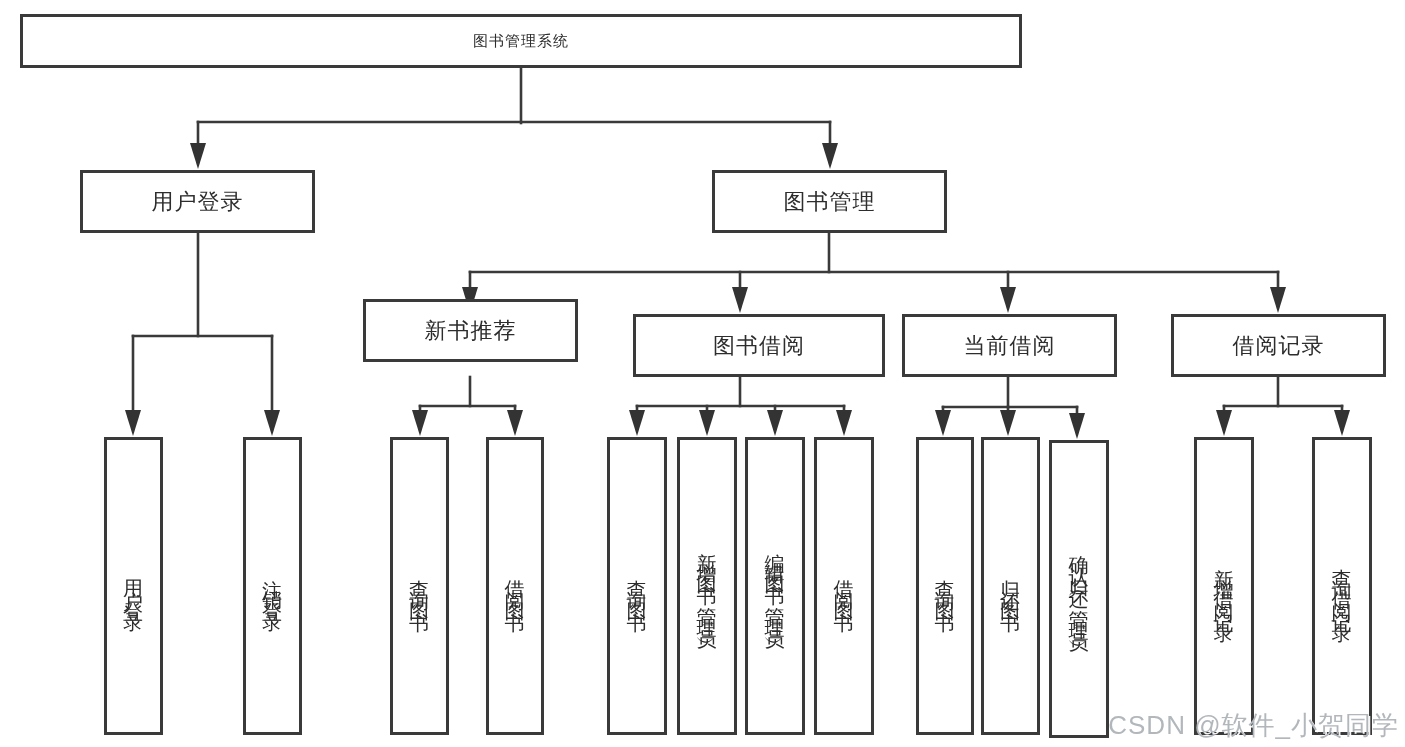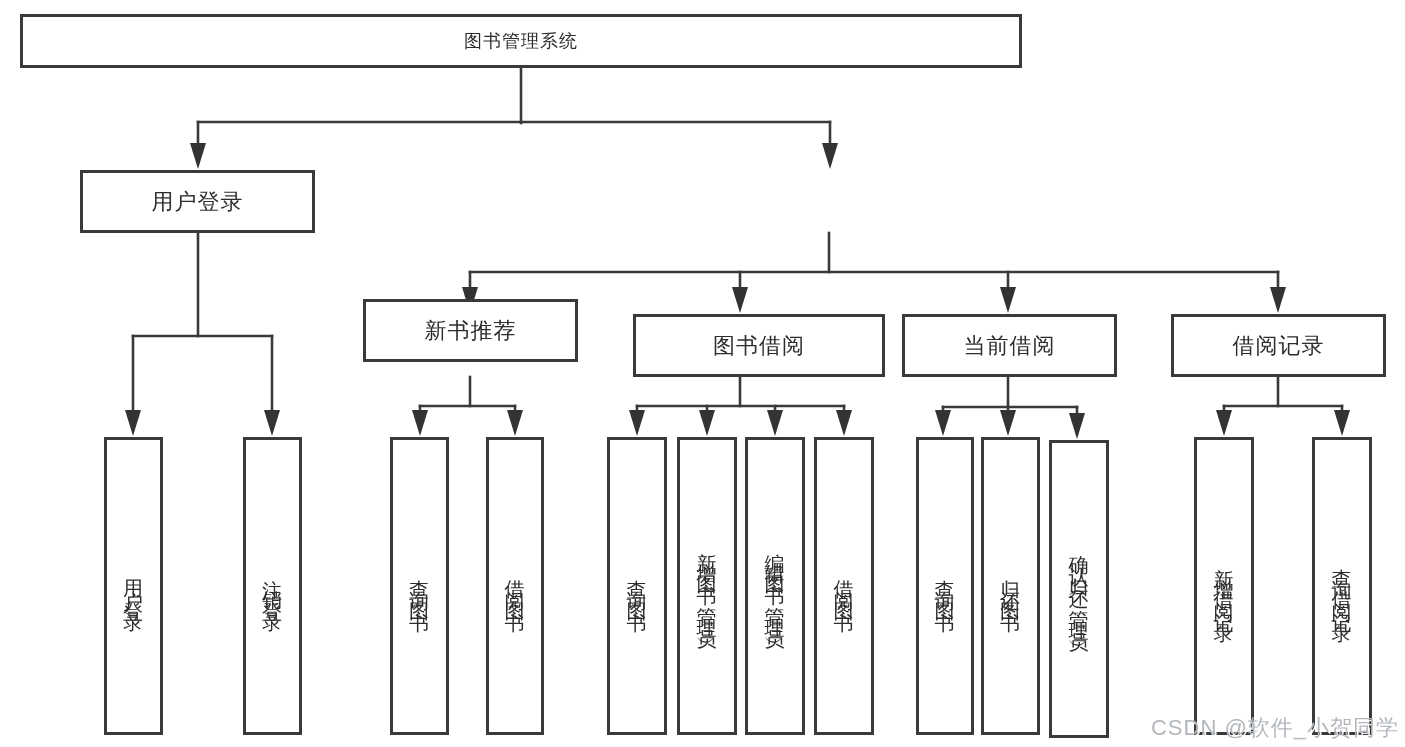--- a/index.html
+++ b/index.html
@@ -6,25 +6,25 @@
   body{width:1405px;height:747px;overflow:hidden;
        font-family:"Liberation Sans","DejaVu Sans",sans-serif;}
   .canvas{position:relative;width:1405px;height:747px;background:#ffffff;}
   svg.connectors{position:absolute;left:0;top:0;width:1405px;height:747px;}
   svg.connectors line{stroke:#3a3a3a;stroke-width:2.6;stroke-linecap:square;}
   svg.connectors polygon{fill:#333333;}
   .node{position:absolute;box-sizing:border-box;border:3px solid #3a3a3a;
         background:#ffffff;display:flex;align-items:center;justify-content:center;
         color:#2d2d2d;}
   .hnode{font-size:22px;letter-spacing:1px;white-space:nowrap;}
-  .root-node{font-size:18px;}
+  .root-node{font-size:15px;}
   .vnode{padding:6px 0;}
   .vtext{writing-mode:vertical-rl;text-orientation:mixed;
          font-size:20px;letter-spacing:11px;line-height:1.0;}
-  .watermark{position:absolute;right:6px;bottom:4px;font-size:22px;
+  .watermark{position:absolute;right:6px;bottom:4px;font-size:26px;
              color:#b2b7bc;letter-spacing:1px;white-space:nowrap;
              text-shadow:2px 2px 0 rgba(255,255,255,0.95);z-index:5;}
 </style>
 </head>
 <body>
 
 <div class="canvas">
 
   <svg class="connectors" viewBox="0 0 1405 747" xmlns="http://www.w3.org/2000/svg" aria-hidden="true">
 
@@ -88,20 +88,23 @@
     <polygon points="1334,410 1350,410 1342,436"></polygon>
   </svg>
 
   <div class="node hnode root-node" style="left:20px;top:14px;width:1002px;height:54px;">
     <span>图书管理系统</span>
   </div>
 
   <div class="node hnode" style="left:80px;top:170px;width:235px;height:63px;">
     <span>用户登录</span>
   </div>
+  <div class="node hnode" style="left:712px;top:170px;width:235px;height:63px;">
+    <span>图书管理</span>
+  </div>
 
   <div class="node hnode" style="left:363px;top:299px;width:215px;height:63px;">
     <span>新书推荐</span>
   </div>
   <div class="node hnode" style="left:633px;top:314px;width:252px;height:63px;">
     <span>图书借阅</span>
   </div>
   <div class="node hnode" style="left:902px;top:314px;width:215px;height:63px;">
     <span>当前借阅</span>
   </div>

